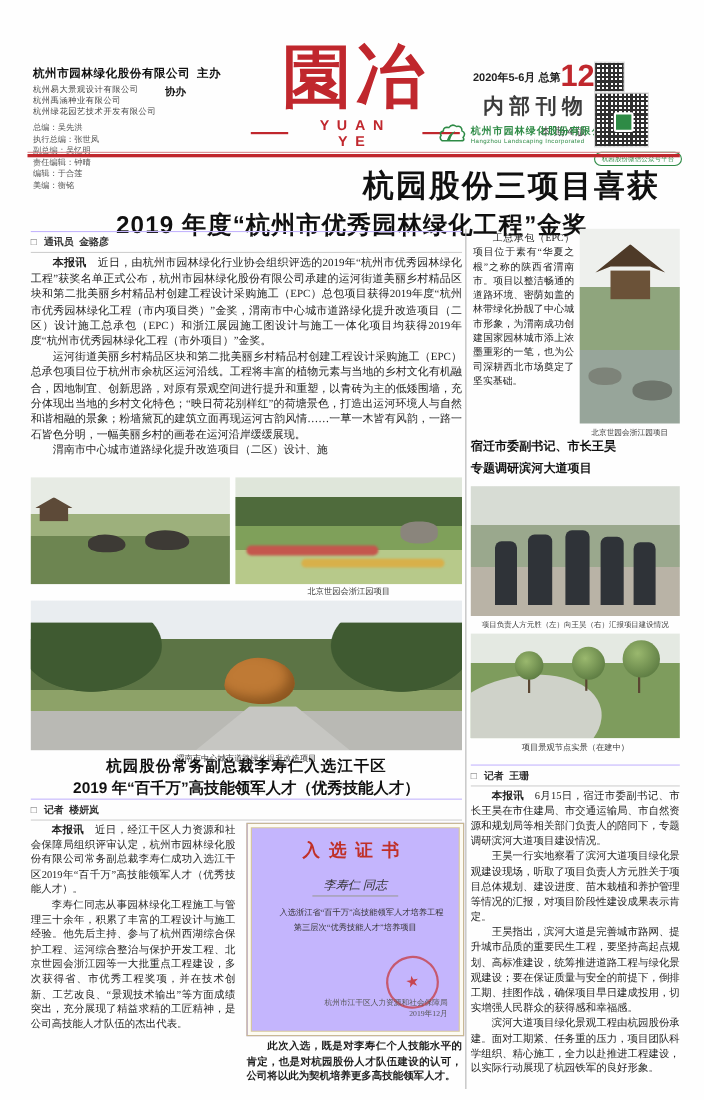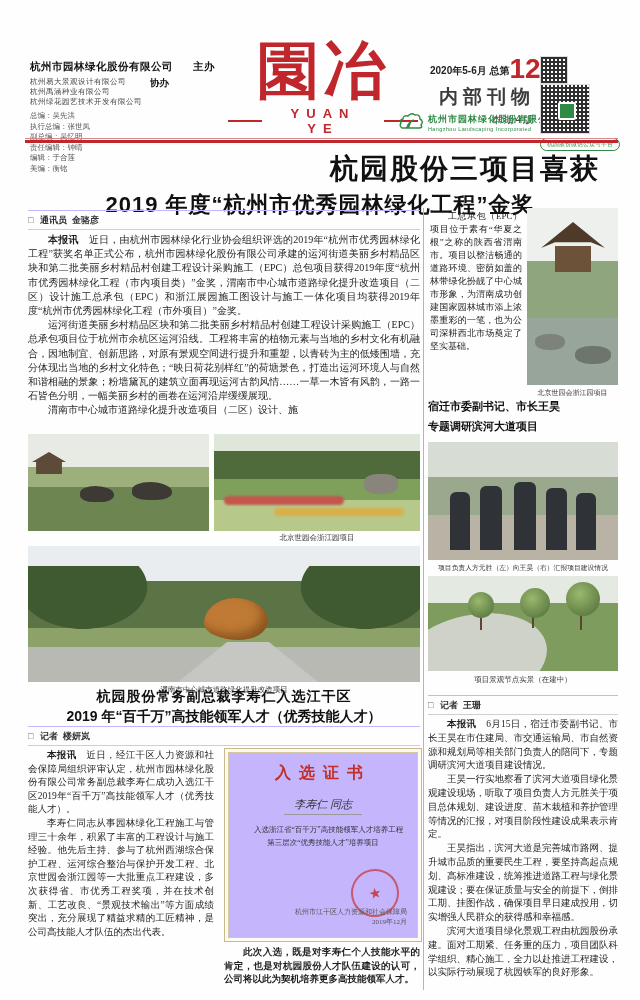--- a/index.html
+++ b/index.html
@@ -1,21 +1,21 @@
 <!DOCTYPE html>
 <html><head>
 <meta charset="utf-8">
 <style>
   html,body{margin:0;padding:0;background:#e9e9e9;}
   .page{position:relative;width:640px;height:1000px;margin:0 auto;background:#fefefe;
         font-family:"Liberation Serif","DejaVu Serif",serif;color:#222;overflow:hidden;}
   
   .hdr-left{position:absolute;left:30px;top:60px;width:195px;}
   .pub-main{font-size:10.5px;font-weight:bold;color:#111;letter-spacing:.5px;white-space:nowrap;}
-  .pub-main b{margin-left:20px;}
+  .pub-main b{margin-left:6px;}
   .coorg-wrap{display:flex;margin-top:3px;}
   .coorg-lines{font-size:7.5px;line-height:10px;color:#444;letter-spacing:.5px;}
   .co-role{font-size:9.5px;font-weight:bold;color:#111;margin-left:8px;}
   .staff{margin-top:4px;font-size:7.5px;line-height:10.5px;color:#555;}
   .staff div{white-space:nowrap;}
   .masthead{position:absolute;left:228px;top:38px;width:190px;text-align:center;}
   .masthead .title{font-size:62px;line-height:66px;font-weight:900;color:#c0272d;
                    font-family:"Liberation Serif",serif;letter-spacing:4px;}
   .masthead .sub{display:flex;align-items:center;justify-content:center;margin-top:2px;}
   .masthead .dash{width:34px;height:2px;background:#c0272d;}

